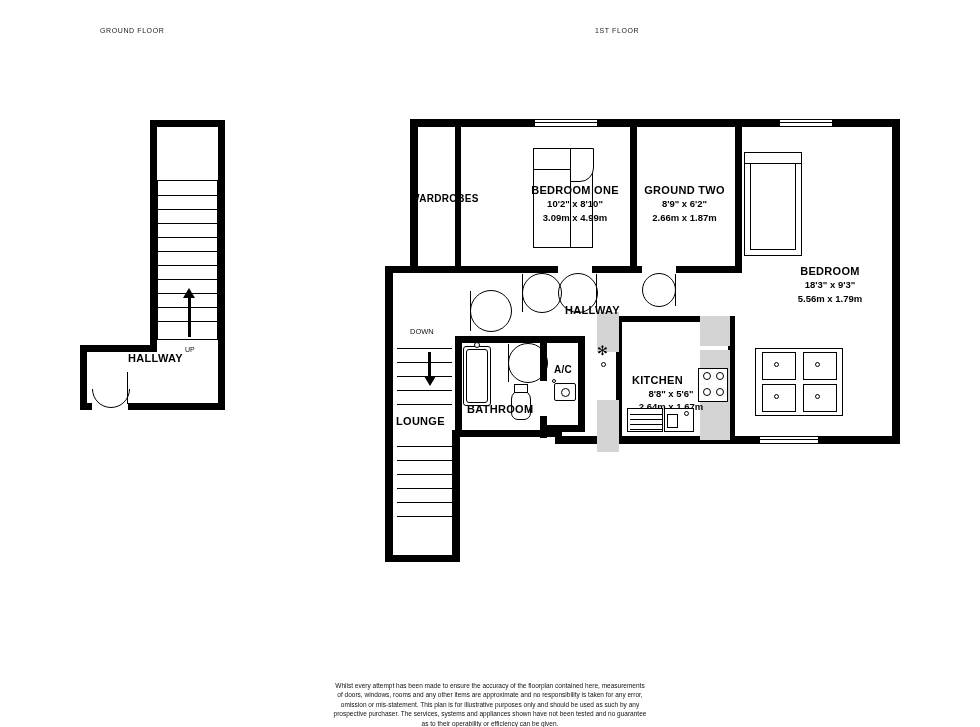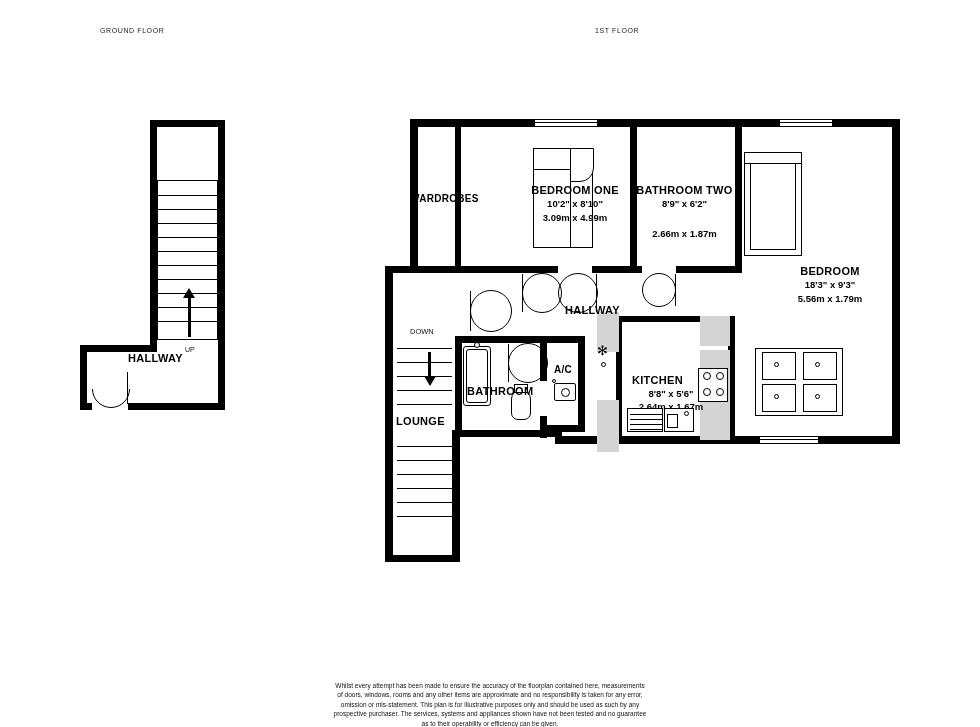--- a/index.html
+++ b/index.html
@@ -213,23 +213,23 @@
     <div class="furn" style="left:533px; top:148px; width:60px; height:22px;"></div>
 
     <div class="thinline" style="left:570px; top:150px; width:1px; height:96px;"></div>
     <div class="furn" style="left:570px; top:148px; width:23px; height:100px; border-left:1px solid #000;"></div>
     <div style="position:absolute; left:570px; top:148px; width:24px; height:34px; border:1px solid #000; box-sizing:border-box; border-radius:0 0 14px 0; background:#fff;"></div>
 
     <div class="roomname" style="left:520px; top:184px; width:110px;">BEDROOM ONE</div>
     <div class="dim" style="left:520px; top:198px; width:110px;">10'2"  x 8'10"</div>
     <div class="dim" style="left:520px; top:212px; width:110px;">3.09m  x 4.99m</div>
 
-    <div class="roomname" style="left:632px; top:184px; width:105px;">BATHROOM TWO</div>
+    <div class="roomname" style="left:632px; top:184px; width:105px;">GROUND TWO</div>
     <div class="dim" style="left:632px; top:198px; width:105px;">8'9"  x 6'2"</div>
-    <div class="dim" style="left:632px; top:228px; width:105px;">2.66m  x 1.87m</div>
+    <div class="dim" style="left:632px; top:212px; width:105px;">2.66m  x 1.87m</div>
 
     <div class="furn" style="left:744px; top:152px; width:58px; height:104px;"></div>
     <div class="furn" style="left:750px; top:158px; width:46px; height:92px;"></div>
     <div class="furn" style="left:744px; top:152px; width:58px; height:12px;"></div>
 
     <div class="roomname" style="left:775px; top:265px; width:110px;">BEDROOM</div>
     <div class="dim" style="left:775px; top:279px; width:110px;">18'3"  x 9'3"</div>
     <div class="dim" style="left:775px; top:293px; width:110px;">5.56m  x 1.79m</div>
 
     <div class="furn" style="left:755px; top:348px; width:88px; height:68px;"></div>
@@ -259,21 +259,21 @@
     <div class="furn" style="left:466px; top:349px; width:22px; height:54px; border-radius:3px;"></div>
     <div class="circle" style="left:474px; top:342px; width:6px; height:6px;"></div>
 
     <div class="furn" style="left:511px; top:390px; width:20px; height:30px; border-radius:9px 9px 7px 7px;"></div>
     <div class="furn" style="left:514px; top:384px; width:14px; height:9px;"></div>
 
     <div class="furn" style="left:554px; top:383px; width:22px; height:18px; border-radius:2px;"></div>
     <div class="circle" style="left:561px; top:388px; width:9px; height:9px;"></div>
     <div class="circle" style="left:552px; top:379px; width:4px; height:4px;"></div>
 
-    <div class="roomname" style="left:467px; top:385px;">BATHROOM</div>
+    <div class="roomname" style="left:467px; top:403px;">BATHROOM</div>
 
     <div class="roomname" style="left:554px; top:364px; font-size:10px;">A/C</div>
 
     <div class="snowflake" style="left:597px; top:344px;">✻</div>
     <div class="circle" style="left:601px; top:362px; width:5px; height:5px;"></div>
     <div class="roomname" style="left:632px; top:374px;">KITCHEN</div>
     <div class="dim" style="left:626px; top:388px; width:90px;">8'8"  x 5'6"</div>
     <div class="dim" style="left:626px; top:401px; width:90px;">2.64m  x 1.67m</div>
 
     <div class="furn" style="left:698px; top:368px; width:30px; height:34px;"></div>

